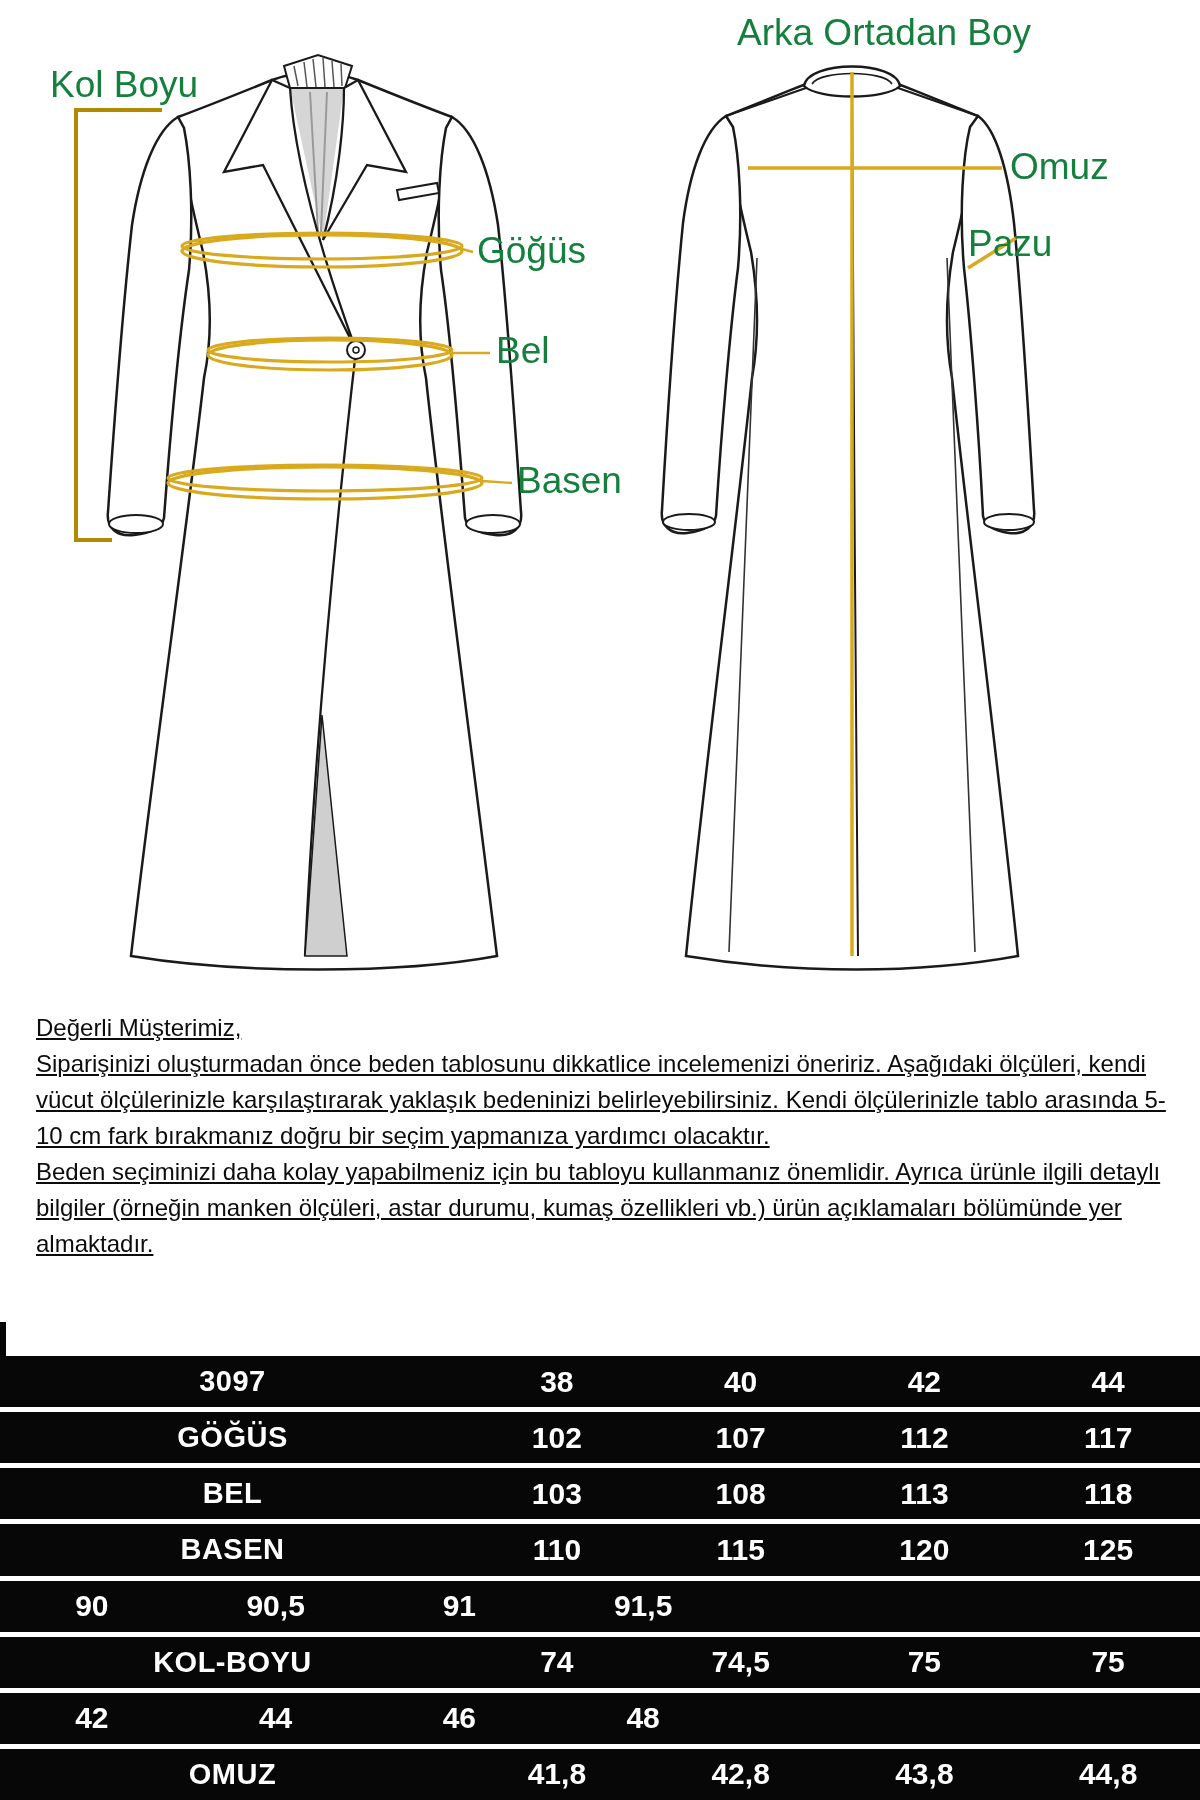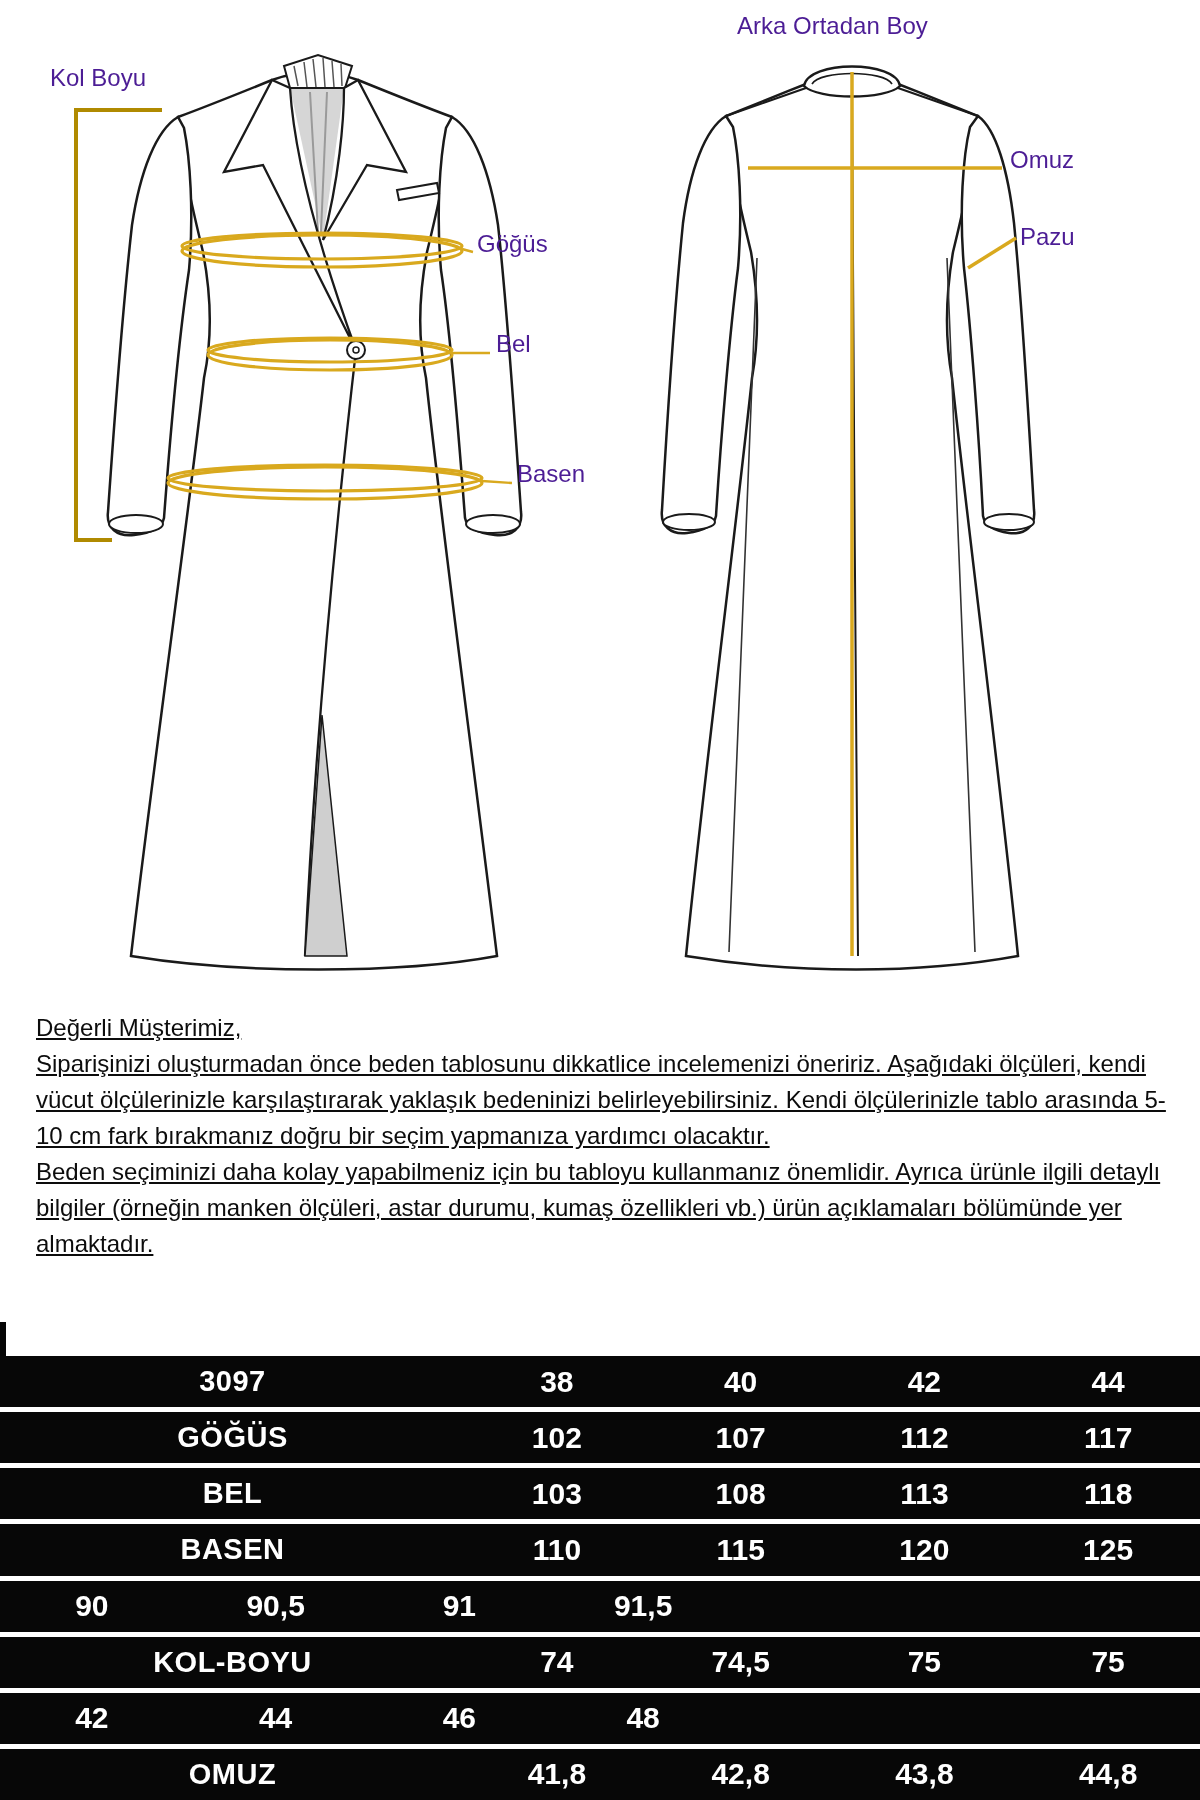--- a/index.html
+++ b/index.html
@@ -3,21 +3,21 @@
 <meta charset="utf-8">
 <style>
   * { margin:0; padding:0; box-sizing:border-box; }
   html,body { background:#ffffff; }
   .page {
     position:relative; width:1200px; height:1800px; background:#ffffff;
     overflow:hidden; font-family:"Liberation Sans", sans-serif; color:#0d0d0d;
   }
   .diagram { position:absolute; left:0; top:0; width:1200px; height:990px; }
   .diagram svg { position:absolute; left:0; top:0; }
-  .dlabel { position:absolute; font-size:24px; color:#4c1d95; white-space:nowrap; }
+  .dlabel { position:absolute; font-size:37px; color:#15803d; white-space:nowrap; }
   .info {
     position:absolute; left:36px; top:1010px; width:1150px;
     font-size:24px; line-height:36px; color:#0c0c0c;text-decoration:underline;
   }
   .info p { margin:0; }
   .size-table {
     position:absolute; left:0; top:1356px; width:1200px; height:444px;
     display:flex; flex-direction:column; gap:5px;
   }
   .trow {
@@ -101,21 +101,21 @@
         <path d="M 1016 238 L 968 268"></path>
       </g>
     </svg>
 
     <div class="dlabel" style="left:50px;  top:64px;">Kol Boyu</div>
     <div class="dlabel" style="left:737px; top:12px;">Arka Ortadan Boy</div>
     <div class="dlabel" style="left:477px; top:230px;">Göğüs</div>
     <div class="dlabel" style="left:496px; top:330px;">Bel</div>
     <div class="dlabel" style="left:517px; top:460px;">Basen</div>
     <div class="dlabel" style="left:1010px;top:146px;">Omuz</div>
-    <div class="dlabel" style="left:1020px;top:223px;">Pazu</div>
+    <div class="dlabel" style="left:968px;top:223px;">Pazu</div>
   </div>
 
   <div class="info">
     <p>Değerli Müşterimiz,</p>
     <p>Siparişinizi oluşturmadan önce beden tablosunu dikkatlice incelemenizi öneririz. Aşağıdaki ölçüleri, kendi vücut ölçülerinizle karşılaştırarak yaklaşık bedeninizi belirleyebilirsiniz. Kendi ölçülerinizle tablo arasında 5-10 cm fark bırakmanız doğru bir seçim yapmanıza yardımcı olacaktır.</p>
     <p>Beden seçiminizi daha kolay yapabilmeniz için bu tabloyu kullanmanız önemlidir. Ayrıca ürünle ilgili detaylı bilgiler (örneğin manken ölçüleri, astar durumu, kumaş özellikleri vb.) ürün açıklamaları bölümünde yer almaktadır.</p>
   </div>
 
   <div class="edge-mark"></div>
 

